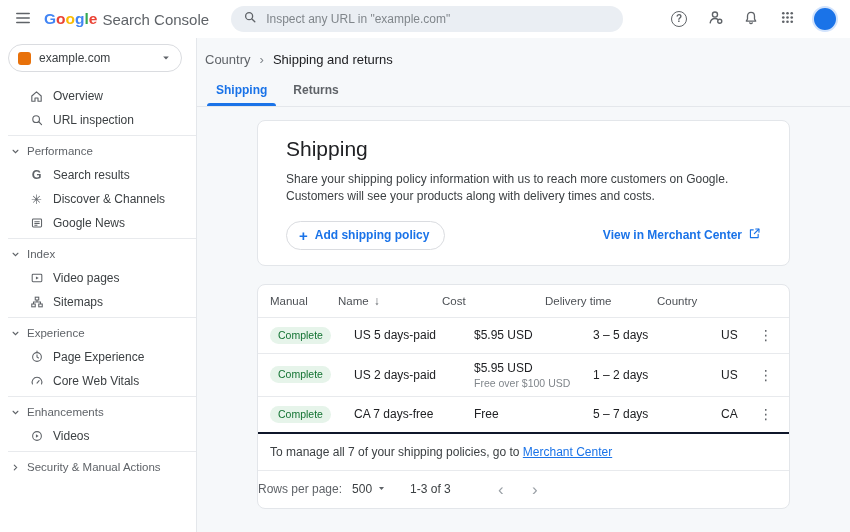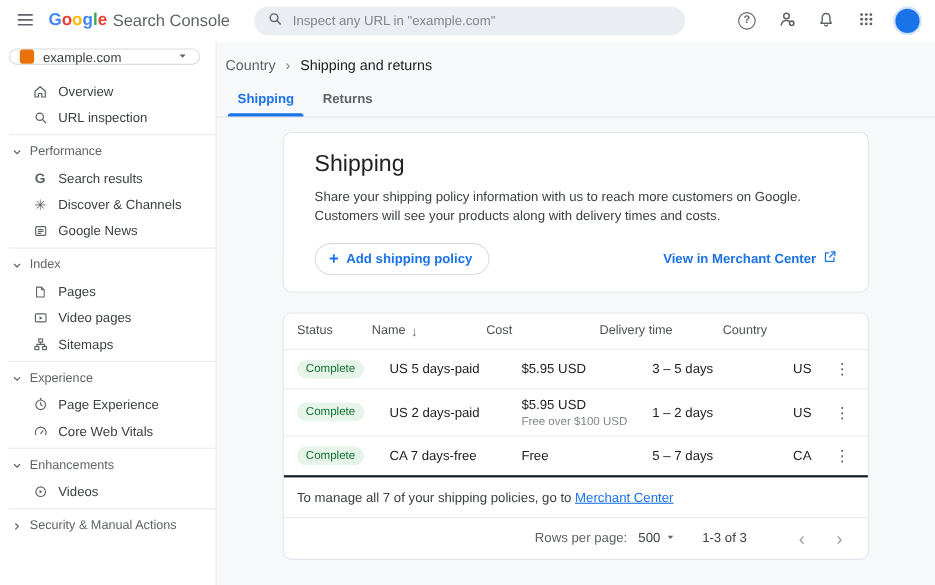--- a/index.html
+++ b/index.html
@@ -20,21 +20,21 @@
   .searchbar input::placeholder { color:#80868b; }
   .topbar-right { margin-left:auto; display:flex; align-items:center; gap:6px; }
   .help-glyph { width:16px; height:16px; border:1.4px solid #5f6368; border-radius:50%; font-size:10px; line-height:13px; text-align:center; color:#5f6368; font-weight:bold; }
   .avatar { width:26px; height:26px; border-radius:50%; background:#1a73e8; border:2px solid #d2e3fc; cursor:pointer; margin-left:4px; }
 
   
   .layout { flex:1; display:flex; min-height:0; }
 
   
   .sidebar { width:197px; flex:0 0 197px; background:#fff; border-right:1px solid #e4e7eb; padding-top:6px; overflow:hidden; }
-  .property-selector { margin:0 14px 12px 8px; height:15px; border:1px solid #dadce0; border-radius:14px; display:flex; align-items:center; padding:0 10px 0 9px; gap:8px; cursor:pointer; background:#fff; }
+  .property-selector { margin:0 14px 12px 8px; height:28px; border:1px solid #dadce0; border-radius:14px; display:flex; align-items:center; padding:0 10px 0 9px; gap:8px; cursor:pointer; background:#fff; }
   .prop-icon { width:13px; height:13px; border-radius:3px; background:#e8710a; flex:0 0 auto; }
   .prop-label { font-size:12px; color:#3c4043; flex:1; }
   .caret { color:#5f6368; }
   .nav-item { height:24px; display:flex; align-items:center; gap:9px; padding-left:29px; font-size:12px; color:#3c4043; cursor:pointer; white-space:nowrap; }
   .nav-icon { width:15px; height:15px; color:#5f6368; display:flex; align-items:center; justify-content:center; flex:0 0 auto; font-size:12px; }
   .nav-divider { height:1px; background:#e8eaed; margin:3px 0 3px 8px; }
   .nav-group { height:24px; margin-top:3px; display:flex; align-items:center; gap:5px; padding-left:10px; font-size:11.5px; color:#5f6368; cursor:pointer; white-space:nowrap; }
   .group-chev { width:12px; height:12px; color:#5f6368; display:flex; align-items:center; }
 
   
@@ -66,21 +66,21 @@
   .t-head { height:32px; font-size:11.5px; color:#4d5156; }
   .t-head .hcell { display:flex; align-items:center; gap:5px; cursor:pointer; }
   .sort-arrow { color:#5f6368; font-size:12px; }
   .t-body-row { border-top:1px solid #e8eaed; min-height:36px; padding-top:7px; padding-bottom:7px; font-size:12px; color:#202124;gap:16px; }
   .badge { display:inline-block; padding:2px 8px 3px; font-size:10.5px; border-radius:10px; background:#e6f4ea; color:#137333; }
   .cost-note { font-size:10.5px; color:#80868b; margin-top:2px; }
   .cost-note:empty { display:none; }
   .kebab { text-align:center; color:#5f6368; font-size:14px; cursor:pointer; letter-spacing:0; }
   .t-note { border-top:2px solid #0f172a; padding:11px 12px; font-size:12px; color:#3c4043; }
   .t-note a { color:#1a73e8; text-decoration:underline; cursor:pointer; }
-  .t-pagination { border-top:1px solid #e8eaed; height:38px; display:flex; align-items:center; justify-content:flex-end; padding-right:14px; font-size:12px; color:#3c4043; }
+  .t-pagination { border-top:1px solid #e8eaed; height:38px; display:flex; align-items:center; justify-content:flex-start; padding-right:14px; font-size:12px; color:#3c4043; }
   .rpp-label { color:#5f6368; margin-right:10px; }
   .rpp-select { display:flex; align-items:center; gap:5px; cursor:pointer; margin-right:24px; color:#3c4043; }
   .range { margin-right:38px; }
   .page-chev { width:24px; height:24px; border:none; background:transparent; color:#9aa0a6; font-size:17px; line-height:1; cursor:pointer; }
   .page-chev.right { margin-left:10px; }
 </style>
 </head>
 <body>
 
 <div class="app">
@@ -215,29 +215,20 @@
       <div class="nav-group">
         <span class="group-chev">
           <svg width="11" height="11" viewBox="0 0 16 16" fill="none" stroke="currentColor" stroke-width="1.6" stroke-linecap="round">
               <path d="M4.5 6.2L8 9.7l3.5-3.5"></path>
             </svg>
         </span>
         <span>Index</span>
       </div>
       <div class="nav-item">
         <span class="nav-icon">
-          <svg width="13" height="13" viewBox="0 0 16 16" fill="none" stroke="currentColor" stroke-width="1.2" stroke-linejoin="round">
-              <path d="M4 2.5h5.5l3 3V13.5H4z"></path>
-              <path d="M9.5 2.5v3h3"></path>
-            </svg>
-        </span>
-        <span>Pages</span>
-      </div>
-      <div class="nav-item">
-        <span class="nav-icon">
           <svg width="14" height="14" viewBox="0 0 16 16" fill="none" stroke="currentColor" stroke-width="1.2">
               <rect x="2.5" y="3.8" width="11" height="8.4" rx="1"></rect>
               <path d="M6.8 6.2l3.2 1.8-3.2 1.8z" fill="currentColor" stroke="none"></path>
             </svg>
         </span>
         <span>Video pages</span>
       </div>
       <div class="nav-item">
         <span class="nav-icon">
           <svg width="14" height="14" viewBox="0 0 16 16" fill="none" stroke="currentColor" stroke-width="1.2">
@@ -345,21 +336,21 @@
                   </svg>
               </span>
             </a>
           </div>
         </section>
 
         <section class="card table-card">
 
           <div class="t-row t-head">
             <div class="hcell">
-              <span>Status</span>
+              <span>Manual</span>
             </div>
             <div class="hcell">
               <span>Name</span>
               <span class="sort-arrow">↓</span>
             </div>
             <div class="hcell">
               <span>Cost</span>
             </div>
             <div class="hcell">
               <span>Delivery time</span>

